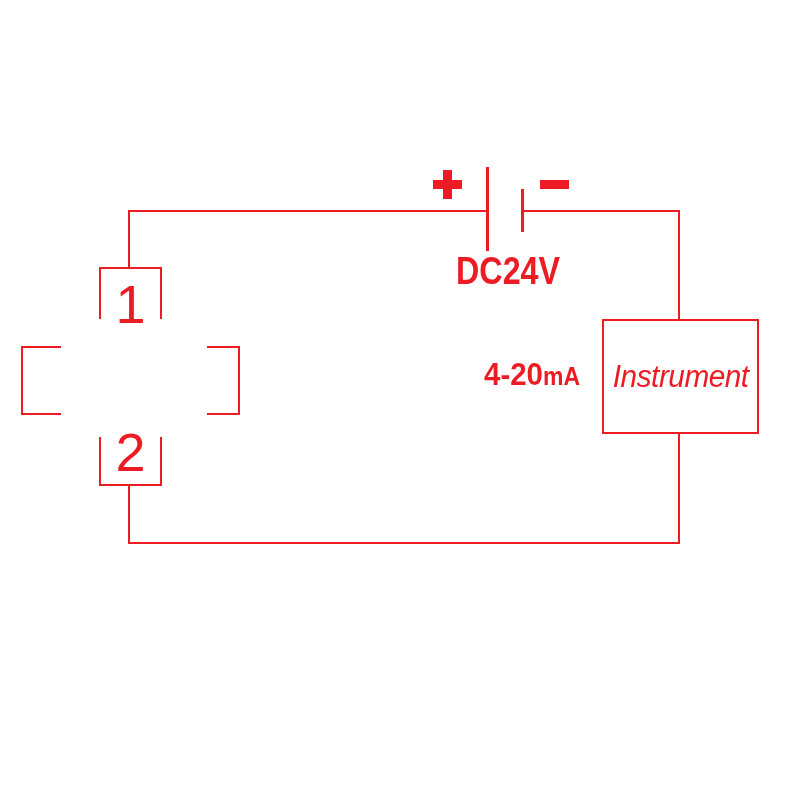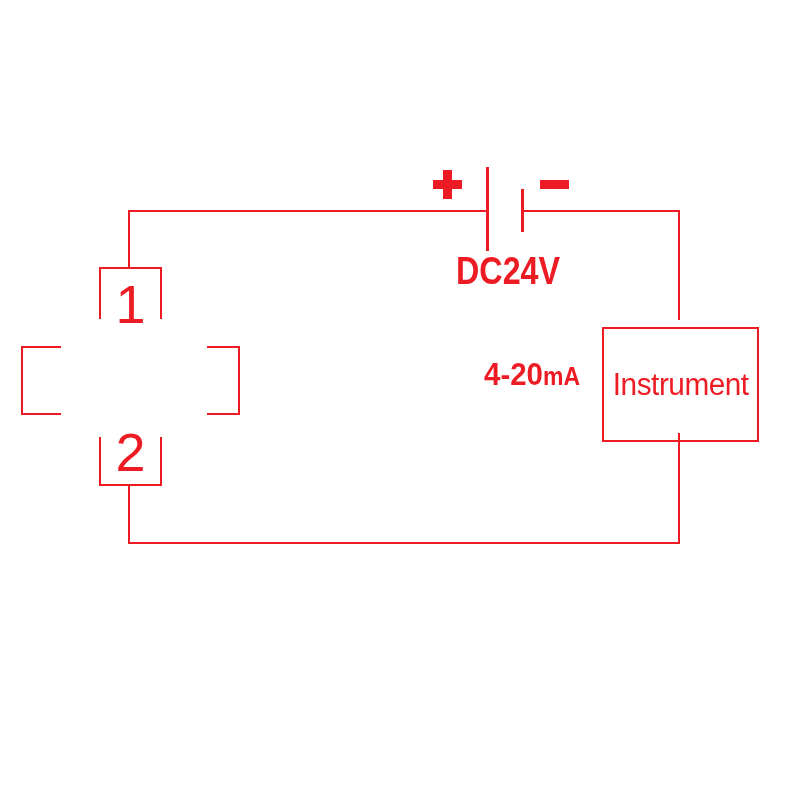--- a/index.html
+++ b/index.html
@@ -65,28 +65,29 @@
     font-weight: 700;
     transform: scaleX(0.92);
     transform-origin: right center;
     white-space: nowrap;
   }
   .current-label .value { font-size: 32px; line-height: 36px; }
   .current-label .unit  { font-size: 25px; line-height: 36px; }
   .instrument-box {
     position: absolute;
     left: 602px;
-    top: 327px;
+    top: 319px;
     width: 157px;
     height: 115px;
     border: 2px solid #ED1C24;
     box-sizing: border-box;
     display: flex;
     align-items: center;
     justify-content: center;
+    font-style: italic;
   }
   .instrument-box .label {
     color: #ED1C24;
     font-size: 31px;
     letter-spacing: -0.5px;
     transform: scaleX(0.96);
     white-space: nowrap;
   }
 </style>
 </head>

